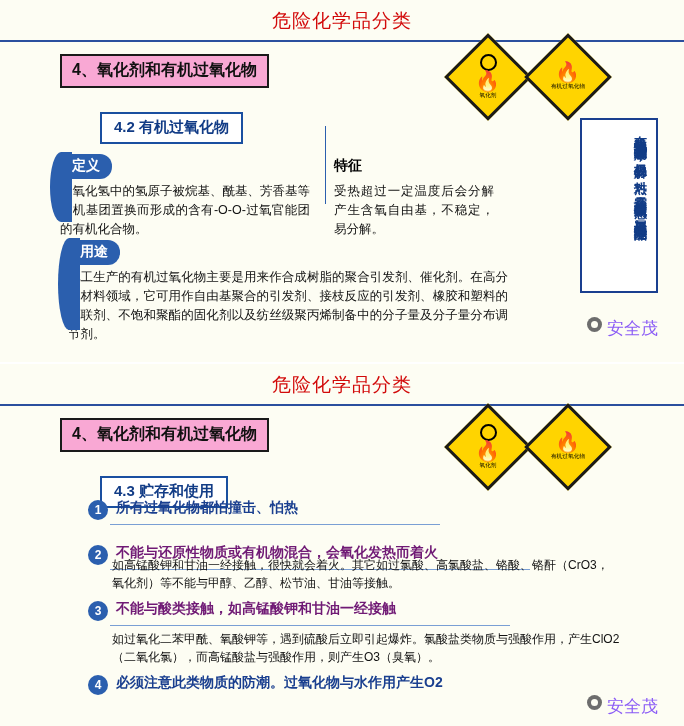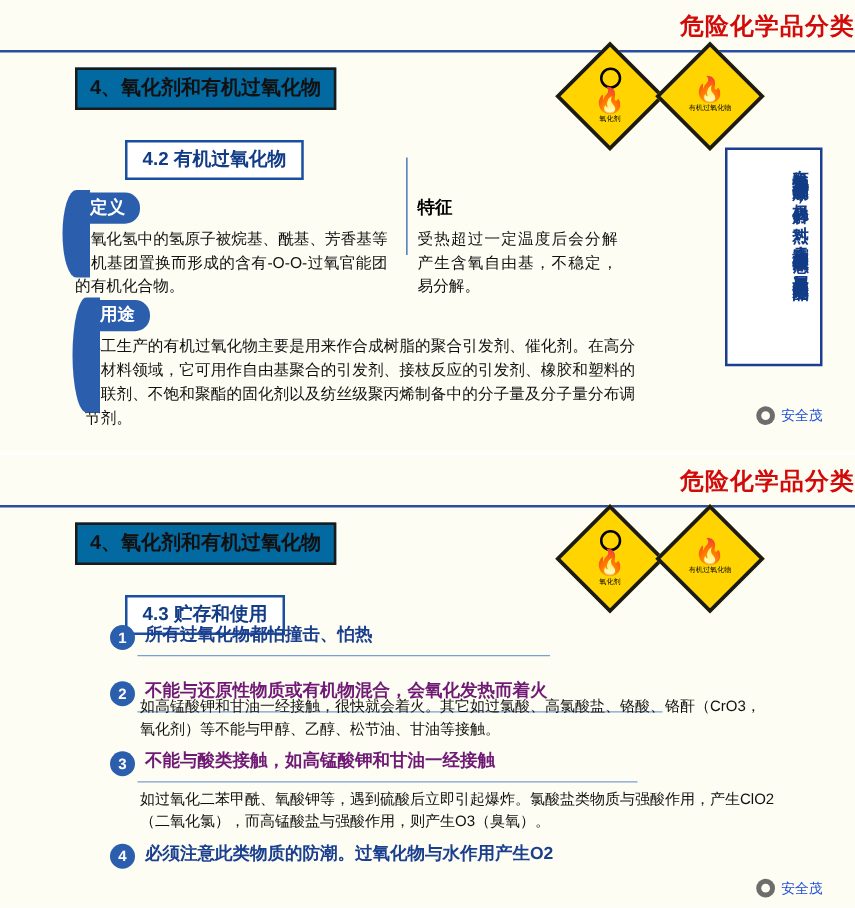--- a/index.html
+++ b/index.html
@@ -17,38 +17,38 @@
   .slide {
     position: relative;
     width: 684px;
     background: #fdfdf3;
     overflow: hidden;
   }
   .slide-1 { height: 362px; }
   .slide-2 { height: 364px; border-top: 2px solid #ffffff; }
 
   .slide-title {
-    text-align: right;
+    text-align: center;
     color: #d20a0a;
-    font-weight: bold;
+    font-weight: normal;
     font-size: 19px;
     letter-spacing: 1px;
     padding-top: 8px;
   }
   .title-rule {
     width: 100%;
     height: 2px;
     background: #2b4f9e;
     margin-top: 6px;
   }
 
   .section-head {
     display: inline-block;
     border: 2px solid #1a1a1a;
-    background: #0369a1;
+    background: #f9a8d4;
     font-size: 16px;
     font-weight: bold;
     color: #111111;
     padding: 4px 10px 5px 10px;
     margin-left: 60px;
     margin-top: 12px;
   }
   .sub-head {
     display: inline-block;
     border: 2px solid #1a4fa0;
@@ -160,22 +160,22 @@
     width: 1px;
     height: 78px;
     background: #2b5fae;
   }
 
   
   .watermark {
     position: absolute;
     display: flex;
     gap: 5px;
-    color: #1d4ed8;
-    font-size: 11px;
+    color: #8b5cf6;
+    font-size: 17px;
   }
   .wm-logo {
     width: 15px;
     height: 15px;
     border-radius: 50%;
     background: #6d6d6d;
     position: relative;
   }
   .wm-logo::after {
     content: "";

